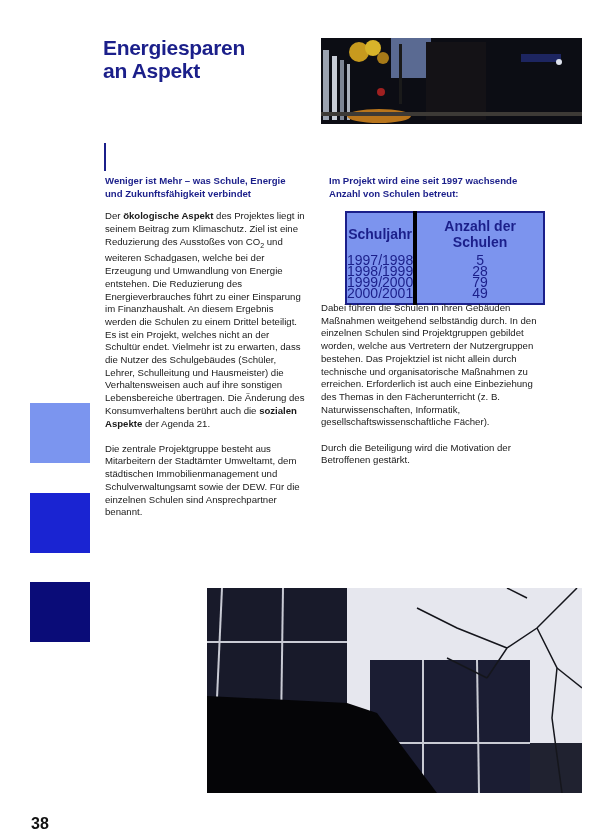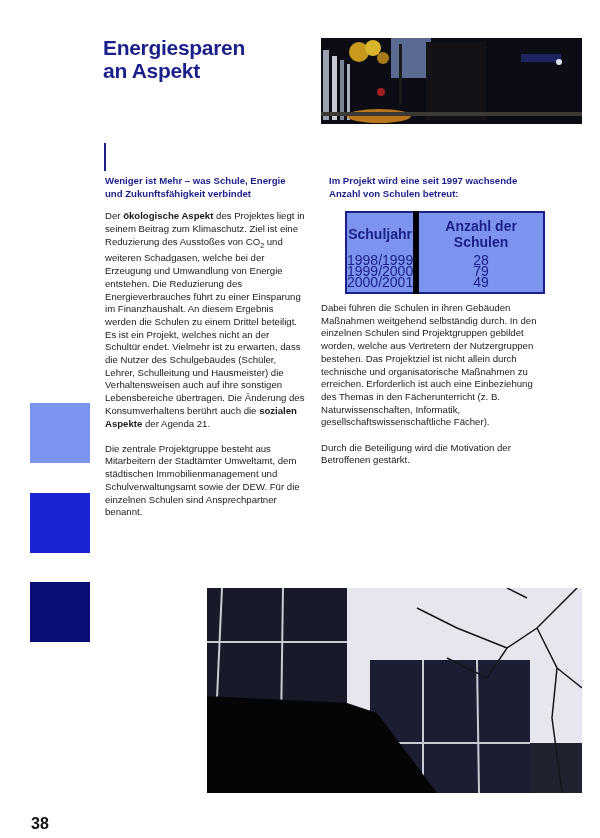--- a/index.html
+++ b/index.html
@@ -18,21 +18,21 @@
   b { font-weight:bold; }
   .swatch { position:absolute; left:30px; width:60px; height:60px; }
   .sw1 { top:403px; background:#7b95ef; }
   .sw2 { top:493px; background:#1a24d2; }
   .sw3 { top:582px; background:#0a0c78; }
   table.schools { position:absolute; left:321px; top:211px; width:200px; border-collapse:collapse;
                   background:#7c94ee; border:2px solid #1b1f8a; font-size:14px; color:#1b1f8a;margin-left:24px; }
   table.schools th { font-weight:bold; padding:5px 0 5px 0; text-align:center; }
   table.schools td { text-align:center; padding:0; line-height:11px; }
   table.schools tr:last-child td { padding-bottom:4px; }
-  table.schools th + th, table.schools td + td { border-left:6px solid #000000; }
+  table.schools th + th, table.schools td + td { border-left:4px solid #000000; }
   .photo-bottom { position:absolute; left:207px; top:588px; width:375px; height:205px; overflow:hidden; background:#e7e8ee; }
   .pagenum { position:absolute; left:31px; top:815px; font-size:16px; font-weight:bold; color:#111; }
 </style>
 </head>
 <body>
 
 <h1 class="title">
   <span>Energiesparen</span><br>
   <span>an Aspekt</span>
 </h1>
@@ -77,20 +77,24 @@
 
 <table class="schools">
   <thead>
     <tr>
       <th>Schuljahr</th>
       <th>Anzahl der Schulen</th>
     </tr>
   </thead>
   <tbody>
     <tr>
+      <td>1997/1998</td>
+      <td>5</td>
+    </tr>
+    <tr>
       <td>1998/1999</td>
       <td>28</td>
     </tr>
     <tr>
       <td>1999/2000</td>
       <td>79</td>
     </tr>
     <tr>
       <td>2000/2001</td>
       <td>49</td>

